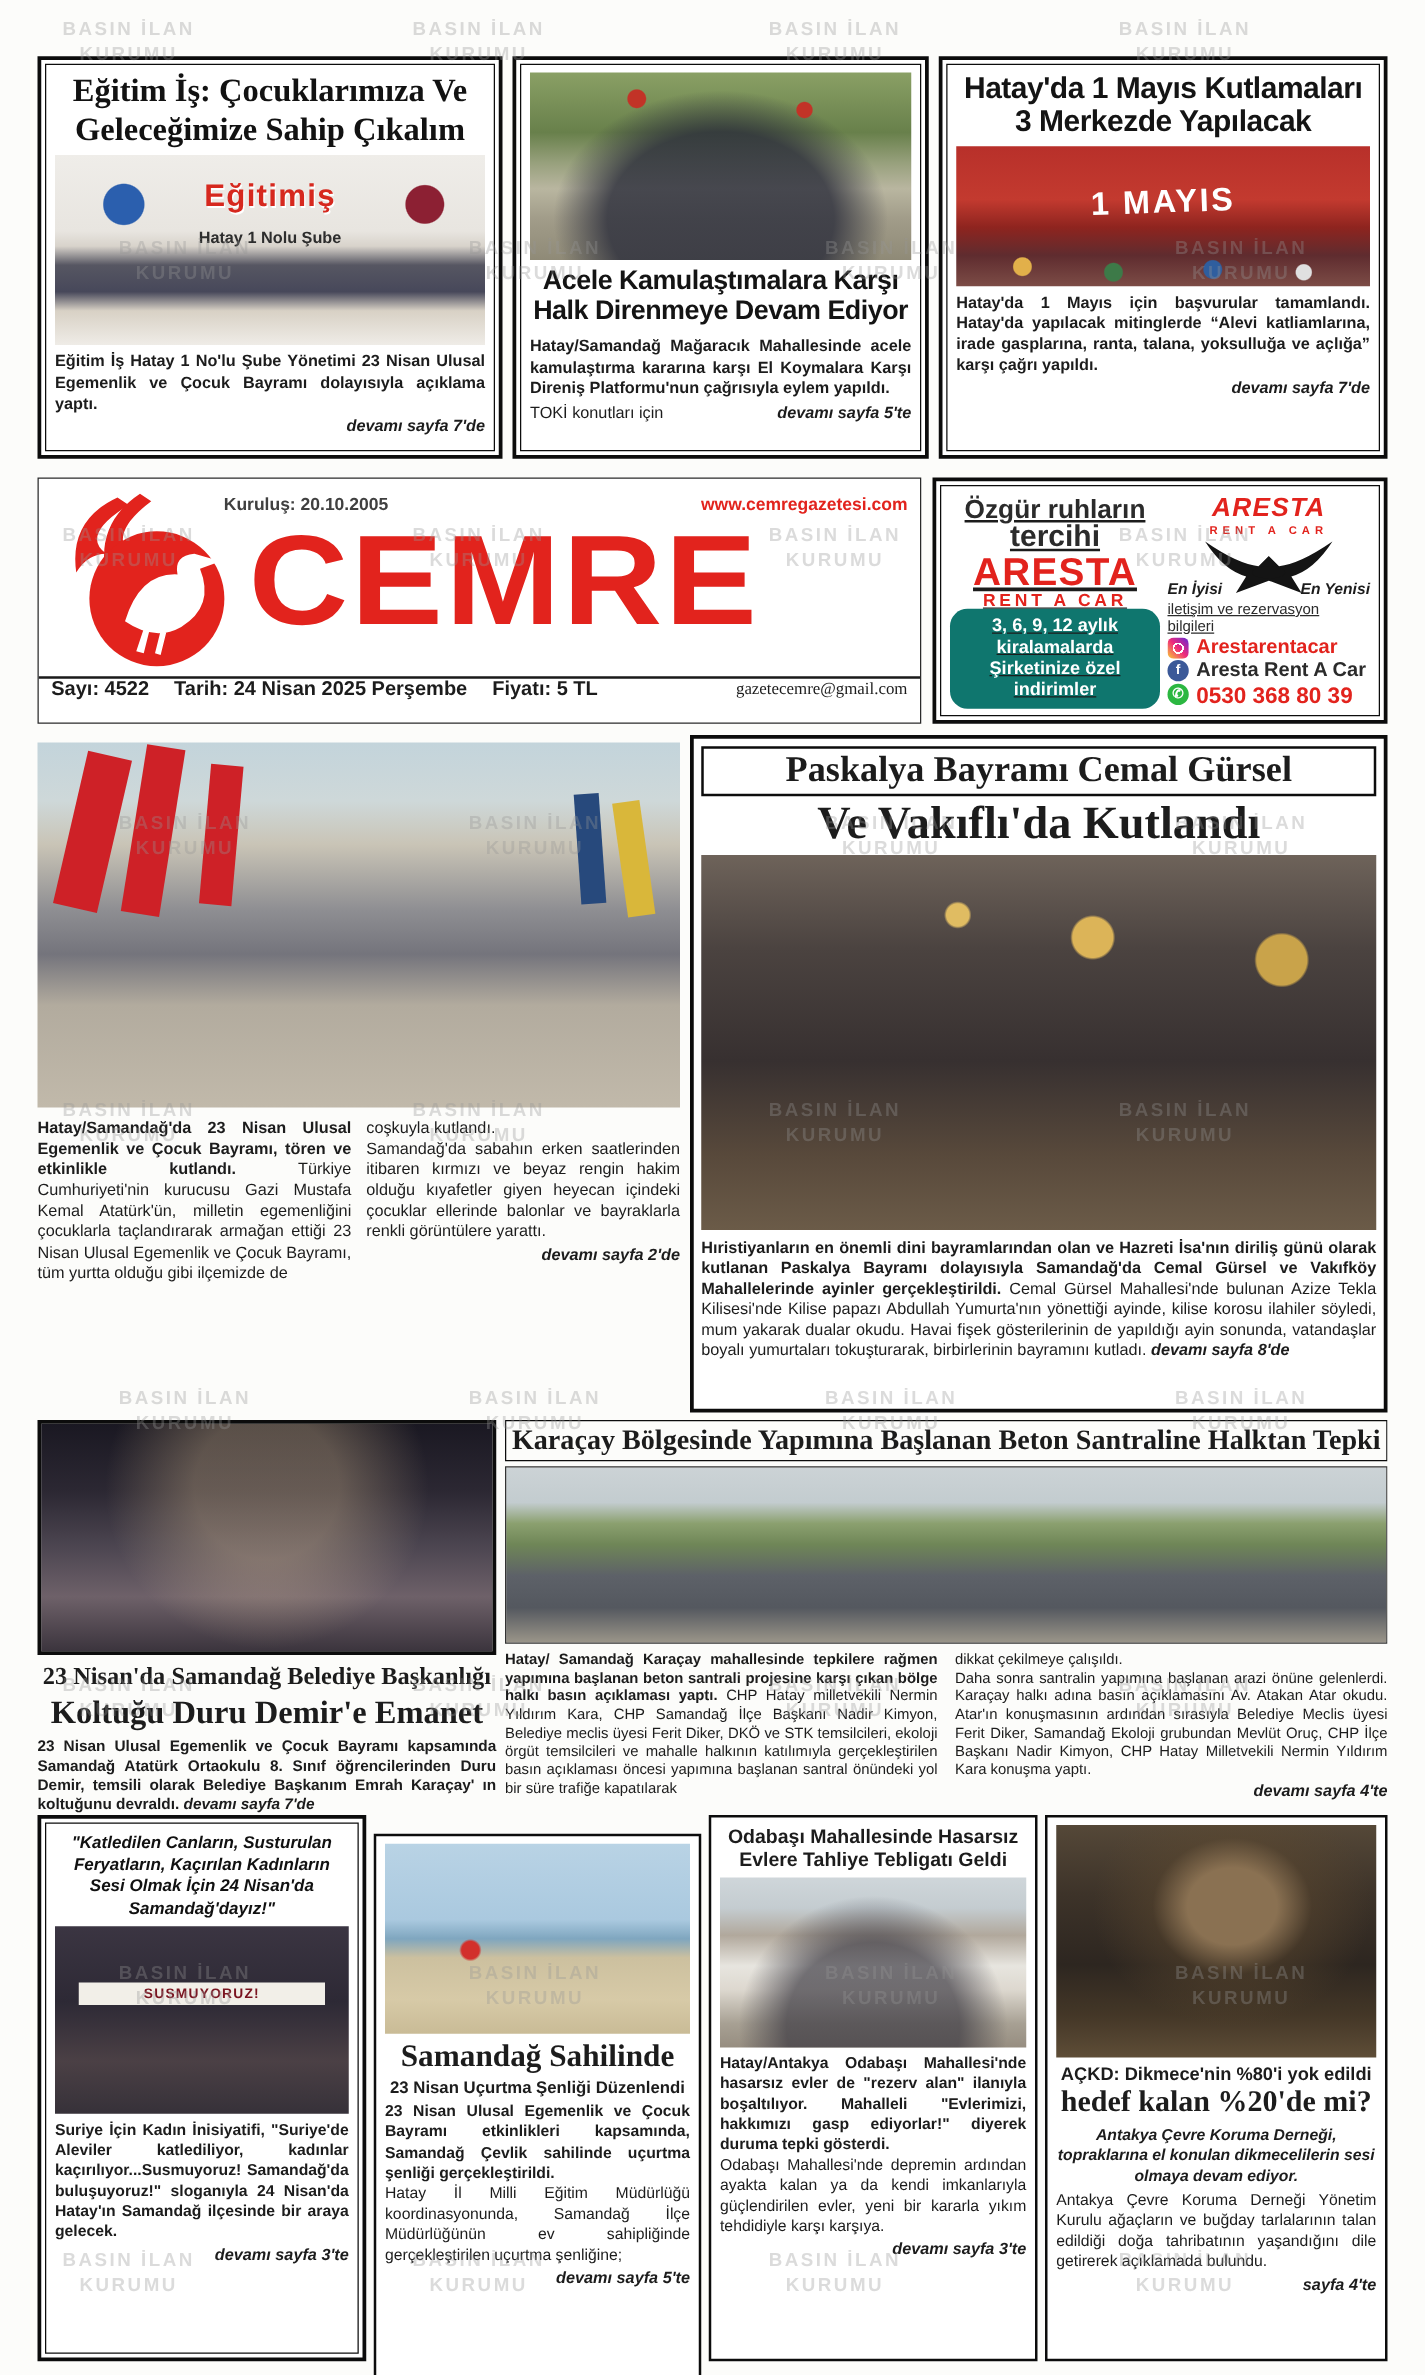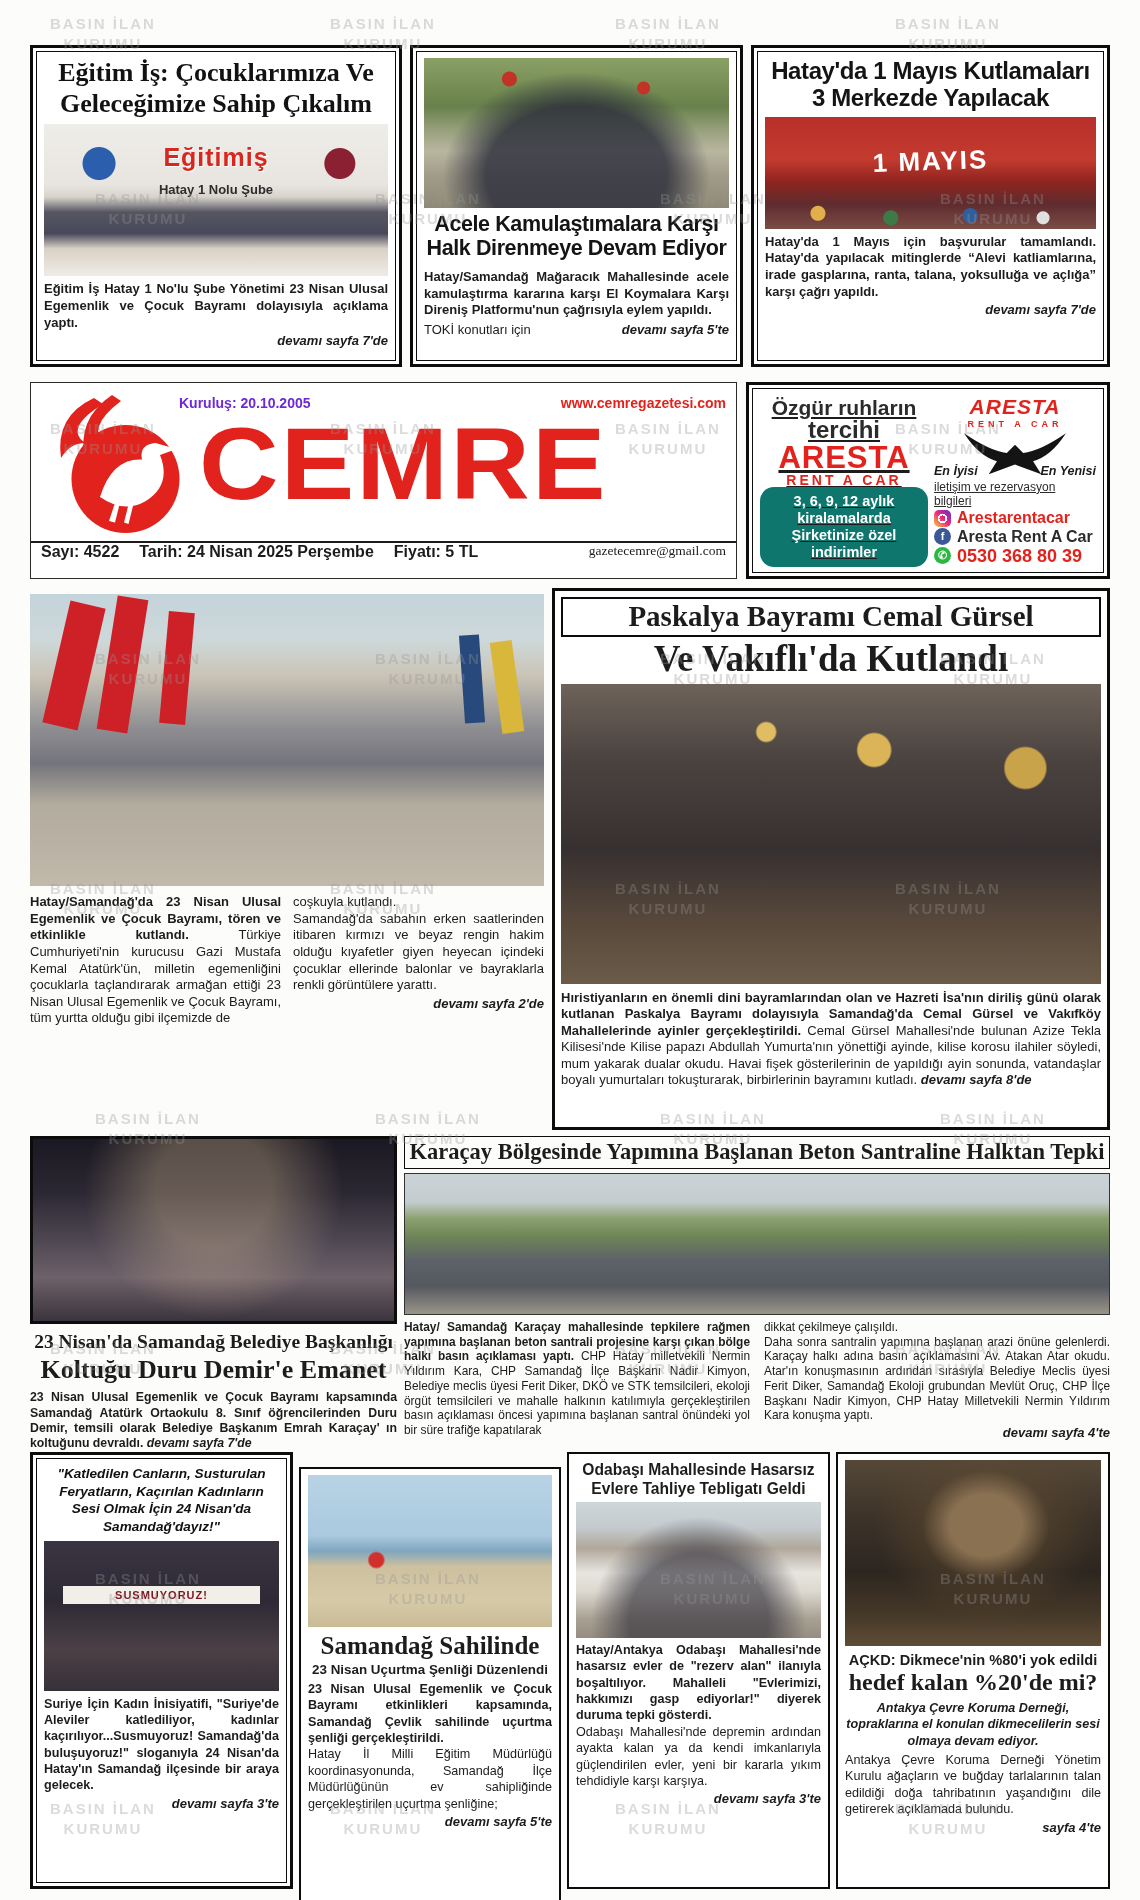--- a/index.html
+++ b/index.html
@@ -82,21 +82,21 @@
   .hl-sans{font-weight:bold;font-size:21.5px;line-height:1.12;text-align:center;
     letter-spacing:-0.4px;color:#141414;margin:4px 0;}
   #box-mayis .hl-sans{font-size:24px;margin:0 0 5px;}
   .cap{font-size:13px;line-height:1.28;margin-top:5px;}
   .foot-row{display:flex;justify-content:space-between;align-items:baseline;margin-top:1px;}
   .foot-left{font-size:13px;}
 
   
   #masthead{left:30px;top:382px;width:707px;height:197px;border:1.5px solid #2a2a2a;background:#fff;}
   .mh-top{position:relative;height:158px;}
-  .founded{position:absolute;left:148px;top:12px;color:#6d28d9;font-weight:bold;font-size:14px;}
+  .founded{position:absolute;left:148px;top:12px;color:#404040;font-weight:bold;font-size:14px;}
   .website{position:absolute;right:10px;top:12px;color:#e2231d;font-weight:bold;font-size:14px;}
   .bird{position:absolute;left:12px;top:6px;}
   .logotype{position:absolute;left:168px;top:30px;color:#e2231d;font-weight:900;
     font-size:102px;line-height:1;letter-spacing:2px;transform:scaleX(1.08);transform-origin:left;}
   .mh-issue{border-top:2px solid #1a1a1a;height:35px;display:flex;align-items:flex-start;
     gap:20px;padding:0 10px;font-weight:bold;font-size:16px;}
   .email{margin-left:auto;font-family:"Liberation Serif",serif;font-weight:normal;font-size:13.5px;}
 
   
   #ad{left:746px;top:382px;width:364px;height:197px;}

